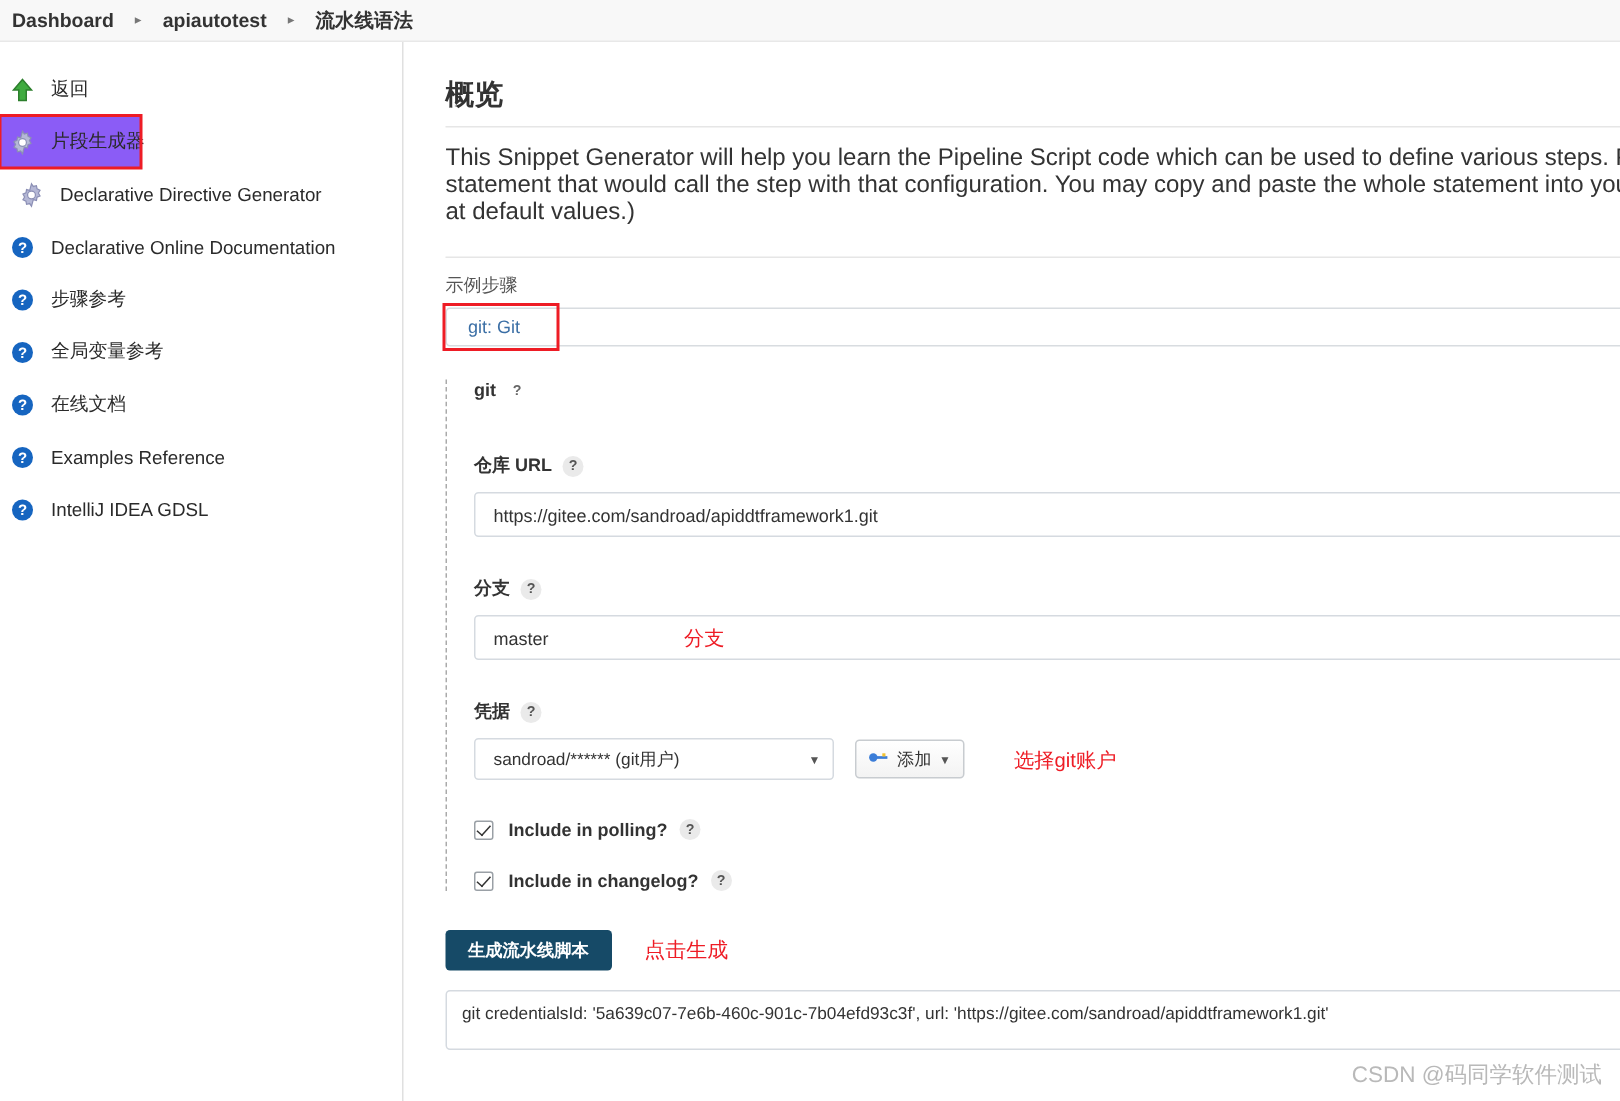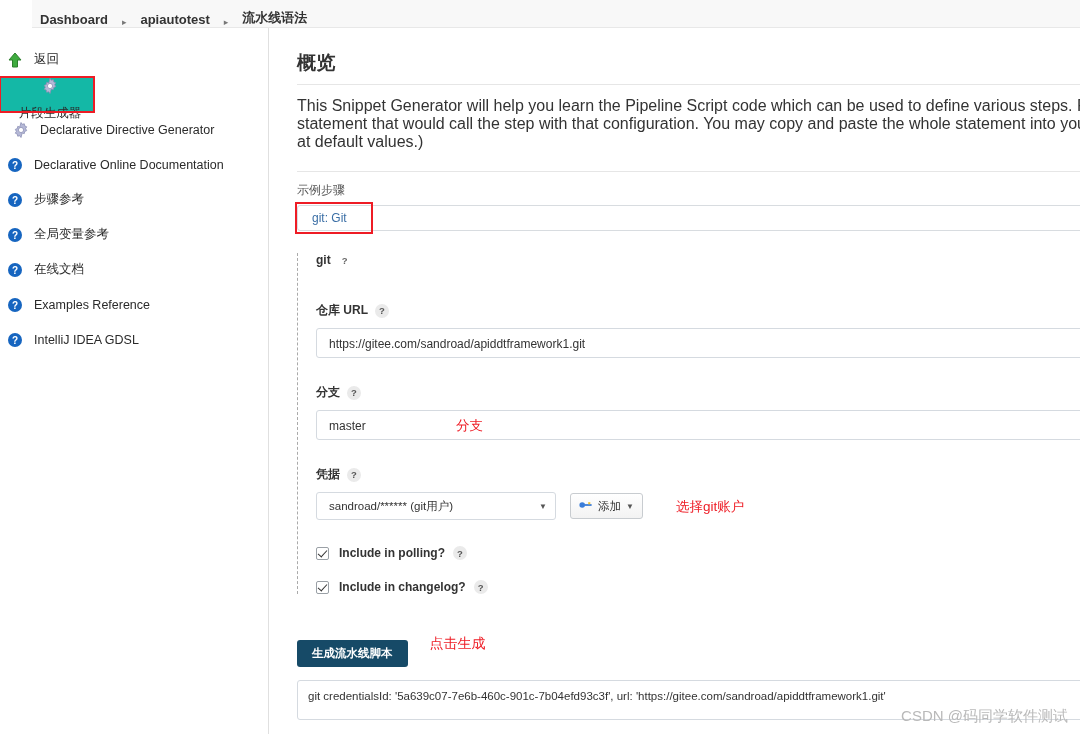--- a/index.html
+++ b/index.html
@@ -11,24 +11,23 @@
     overflow: hidden;
   }
   #app { position: relative; width: 1080px; height: 734px; overflow: hidden; }
 
   
   .breadcrumb-bar {
     height: 28px;
     background: #f8f8f8;
     border-bottom: 1px solid #e8e8e8;
     display: flex;
-    align-items: flex-end;
+    align-items: center;
     padding-left: 4px;
     gap: 0px;
-    margin-left: 32px;
   }
   .crumb {
     font-size: 13px;
     font-weight: bold;
     color: #333;
     padding: 0 4px;
     white-space: nowrap;
   }
   .crumb-sep {
     color: #777;
@@ -50,21 +49,21 @@
   }
   .side-item {
     display: flex;
     align-items: center;
     height: 35px;
     padding-left: 6px;
     gap: 10px;
     cursor: pointer;
     position: relative;
   }
-  .side-item.selected { background: #14b8a6; flex-direction: column; }
+  .side-item.selected { background: #8b5cf6; }
   .side-item.boxed { outline: 2px solid #ee1c25; outline-offset: -1px; width: 94px; }
   .side-label {
     font-size: 12.5px;
     color: #2a2a2a;
     white-space: nowrap;
   }
   .side-item.indent .side-label { font-size: 12.5px; }
 
   
   .ico { width: 18px; height: 18px; flex: 0 0 18px; position: relative; }
@@ -246,21 +245,20 @@
     color: #fff;
     font-size: 11.5px;
     font-weight: bold;
     border: none;
     border-radius: 3px;
     height: 27px;
     padding: 0 15px;
     cursor: pointer;
     white-space: nowrap;
     font-family: "Liberation Sans", sans-serif;
-    margin-top: 20px;
   }
   .gen-annot { color: #ee1c25; font-size: 14px; white-space: nowrap; }
 
   .output-box {
     margin-top: 13px;
     border: 1px solid #d5dae0;
     border-radius: 3px;
     background: #fff;
     width: 790px;
     height: 40px;

